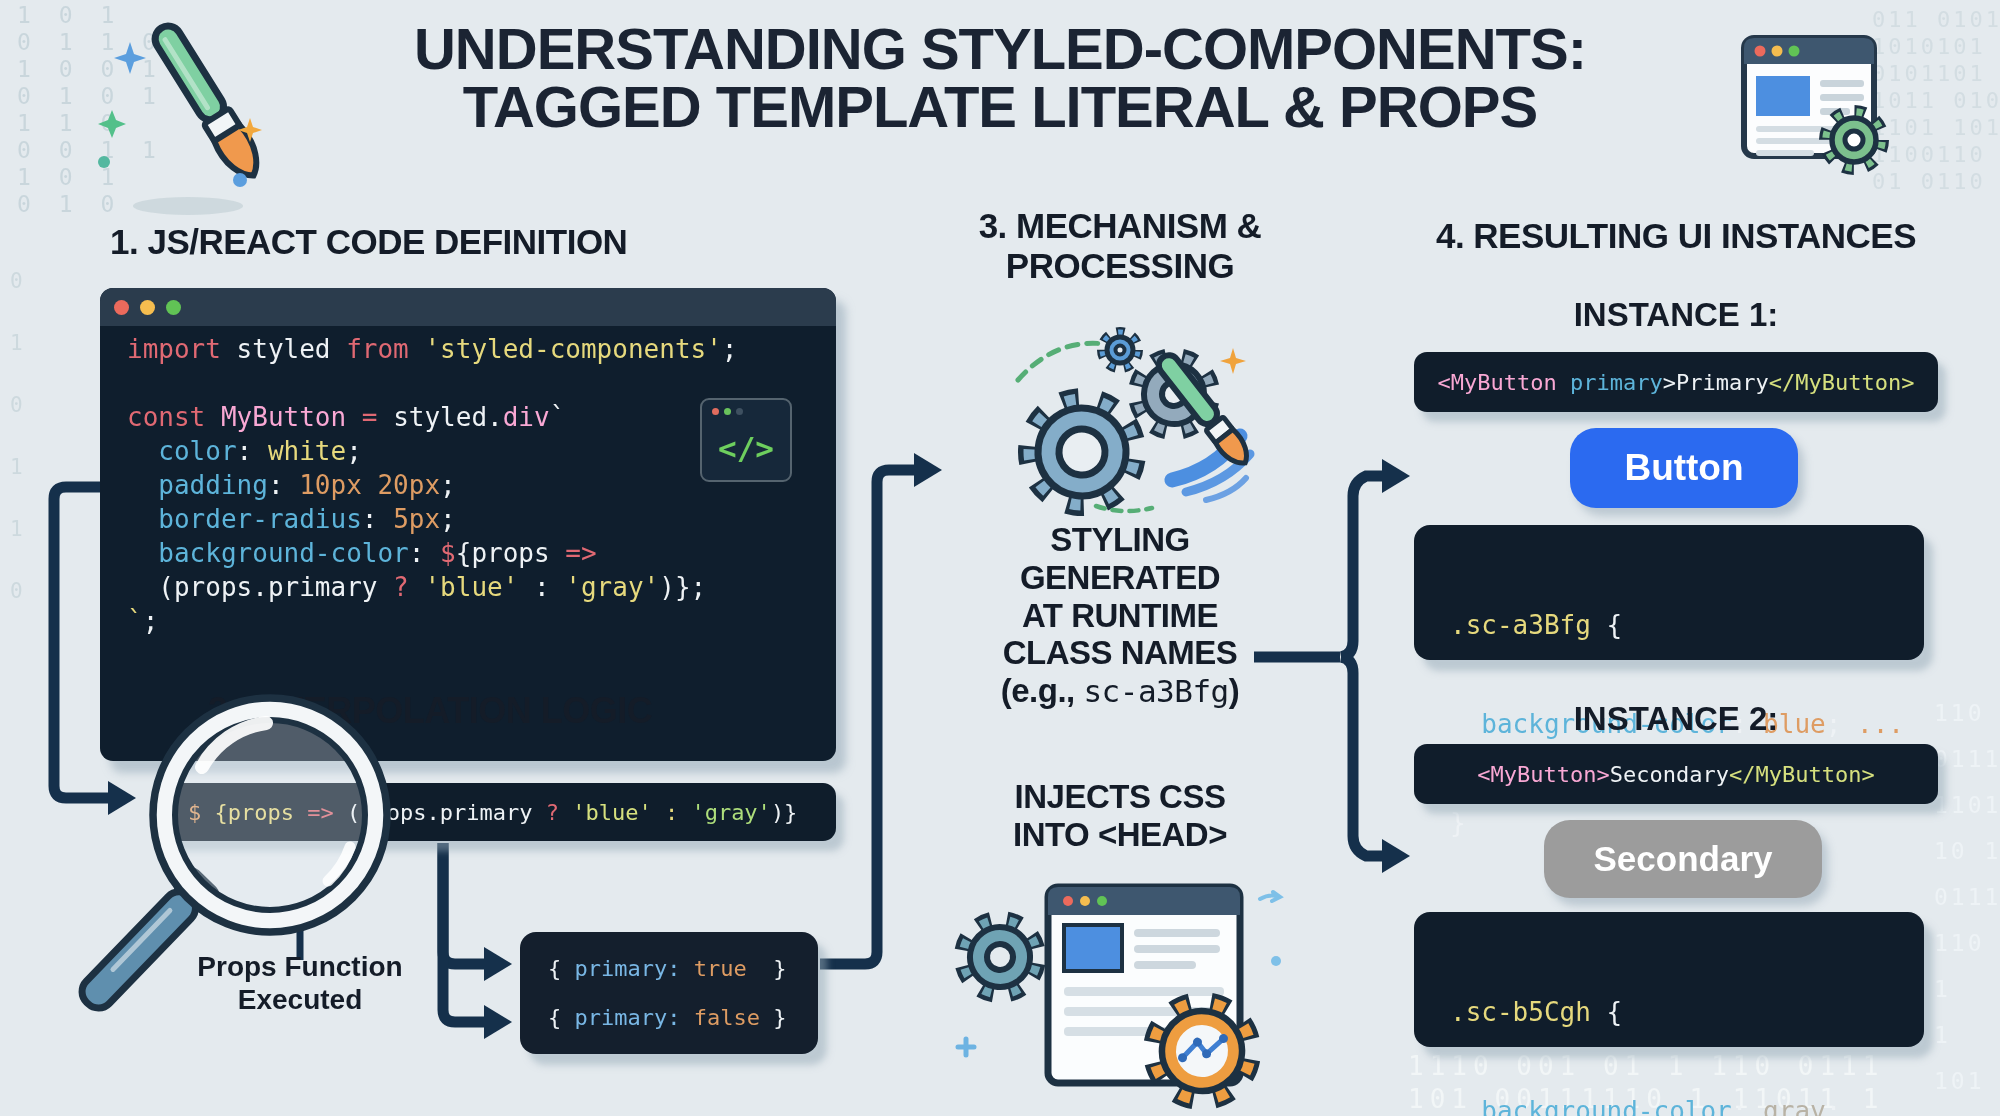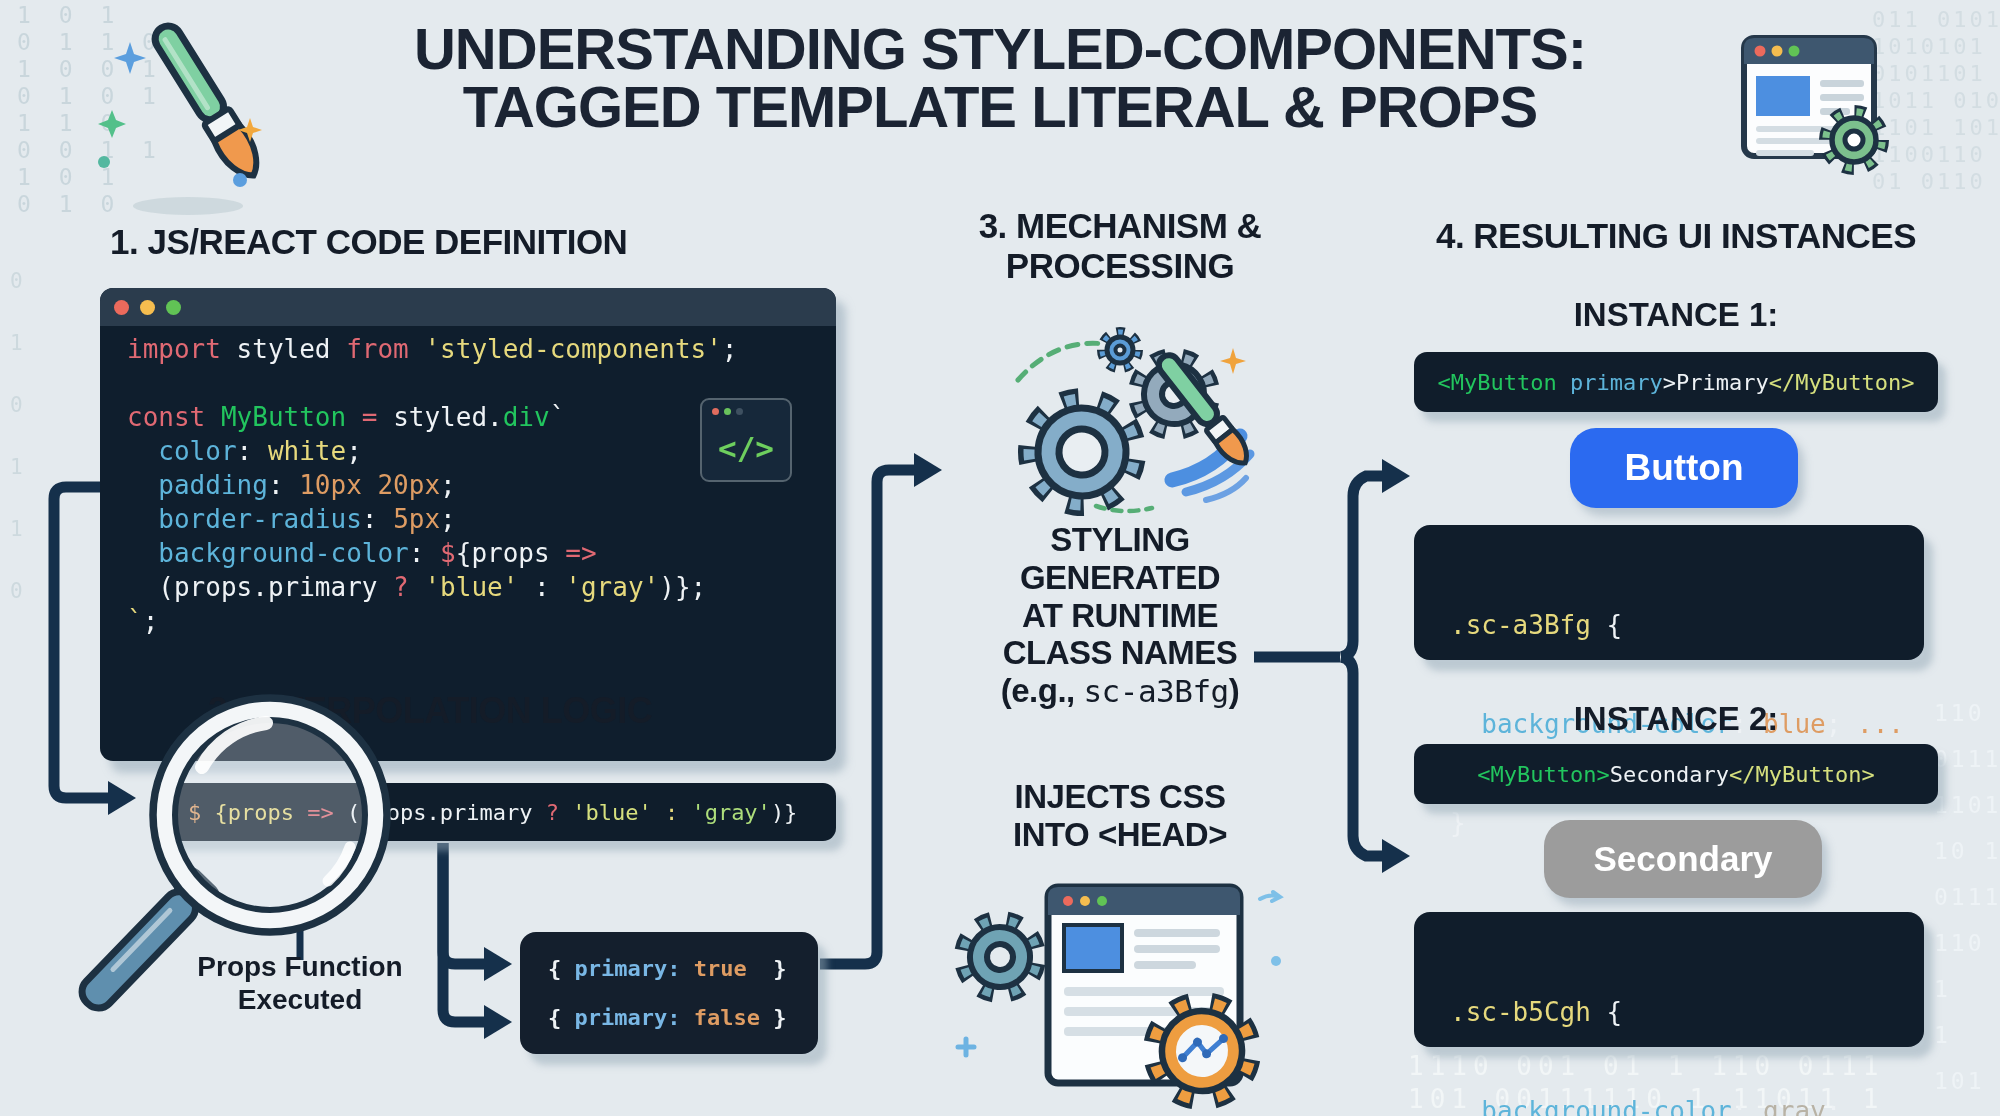--- a/index.html
+++ b/index.html
@@ -41,21 +41,21 @@
   
   .interp-bar { position:absolute; left:156px; top:783px; width:680px; height:58px; background:#0f1d2b;
                 border-radius:13px; box-shadow:8px 10px 7px rgba(150,170,184,.5);
                 display:flex; align-items:center; padding-left:32px;
                 font-family:"DejaVu Sans Mono", monospace; font-size:22px; white-space:pre; }
   .props-heading { position:absolute; left:505px; top:876px; width:330px; text-align:center;
                    font-size:31px; font-weight:700; color:#141c28; }
   .props-box { position:absolute; left:520px; top:932px; width:298px; height:122px; background:#141f2d;
                border-radius:16px; box-shadow:9px 11px 7px rgba(150,170,184,.5);
                font-family:"DejaVu Sans Mono", monospace; font-size:22px; white-space:pre;
-               display:flex; flex-direction:column; justify-content:center; gap:24px; padding-left:28px;font-weight:bold; }
+               display:flex; flex-direction:column; justify-content:center; gap:24px; padding-left:28px; }
   .mag-caption { position:absolute; left:185px; top:950px; width:230px; text-align:center;
                  font-size:28px; line-height:33px; font-weight:700; color:#141c28; }
 
   
   .mid-cap { position:absolute; left:950px; width:340px; text-align:center; font-weight:700;
              color:#141c28; letter-spacing:-0.5px; }
 
   
   .inst-label { position:absolute; width:524px; left:1414px; text-align:center; font-size:33px;
                 font-weight:700; color:#141c28; }
@@ -65,21 +65,21 @@
   .ui-button { position:absolute; border-radius:26px; color:#ffffff; font-weight:700;
                display:flex; align-items:center; justify-content:center;
                box-shadow:6px 8px 8px rgba(140,160,175,.45); cursor:pointer; }
   .btn-primary { left:1570px; top:428px; width:228px; height:80px; background:#2b6af0; font-size:37px; }
   .btn-secondary { left:1544px; top:820px; width:278px; height:78px; background:#9c9c9c; font-size:35px; }
   .css-block { position:absolute; left:1414px; width:510px; height:135px; background:#101d2b; border-radius:16px;
                box-shadow:9px 11px 7px rgba(150,170,184,.5); padding:18px 0 0 36px;
                font-family:"DejaVu Sans Mono", monospace; font-size:26px; line-height:33px; white-space:pre; }
 
   
-  .tk-red{color:#e06973} .tk-wht{color:#eef2f5} .tk-yel{color:#e6d97d} .tk-grn{color:#22c55e}
+  .tk-red{color:#e06973} .tk-wht{color:#eef2f5} .tk-yel{color:#e6d97d} .tk-grn{color:#f9a8d4}
   .tk-cyn{color:#5db4da} .tk-org{color:#de9c63} .tk-blu{color:#79b7e5} .tk-ylg{color:#d6e07e}
   .tk-lgr{color:#aede7b} .tk-tan{color:#b8b2a5} .tk-gold{color:#e7ce69}
 
   svg { position:absolute; overflow:visible; }
 </style>
 </head>
 <body>
 
 <div class="canvas">
 

